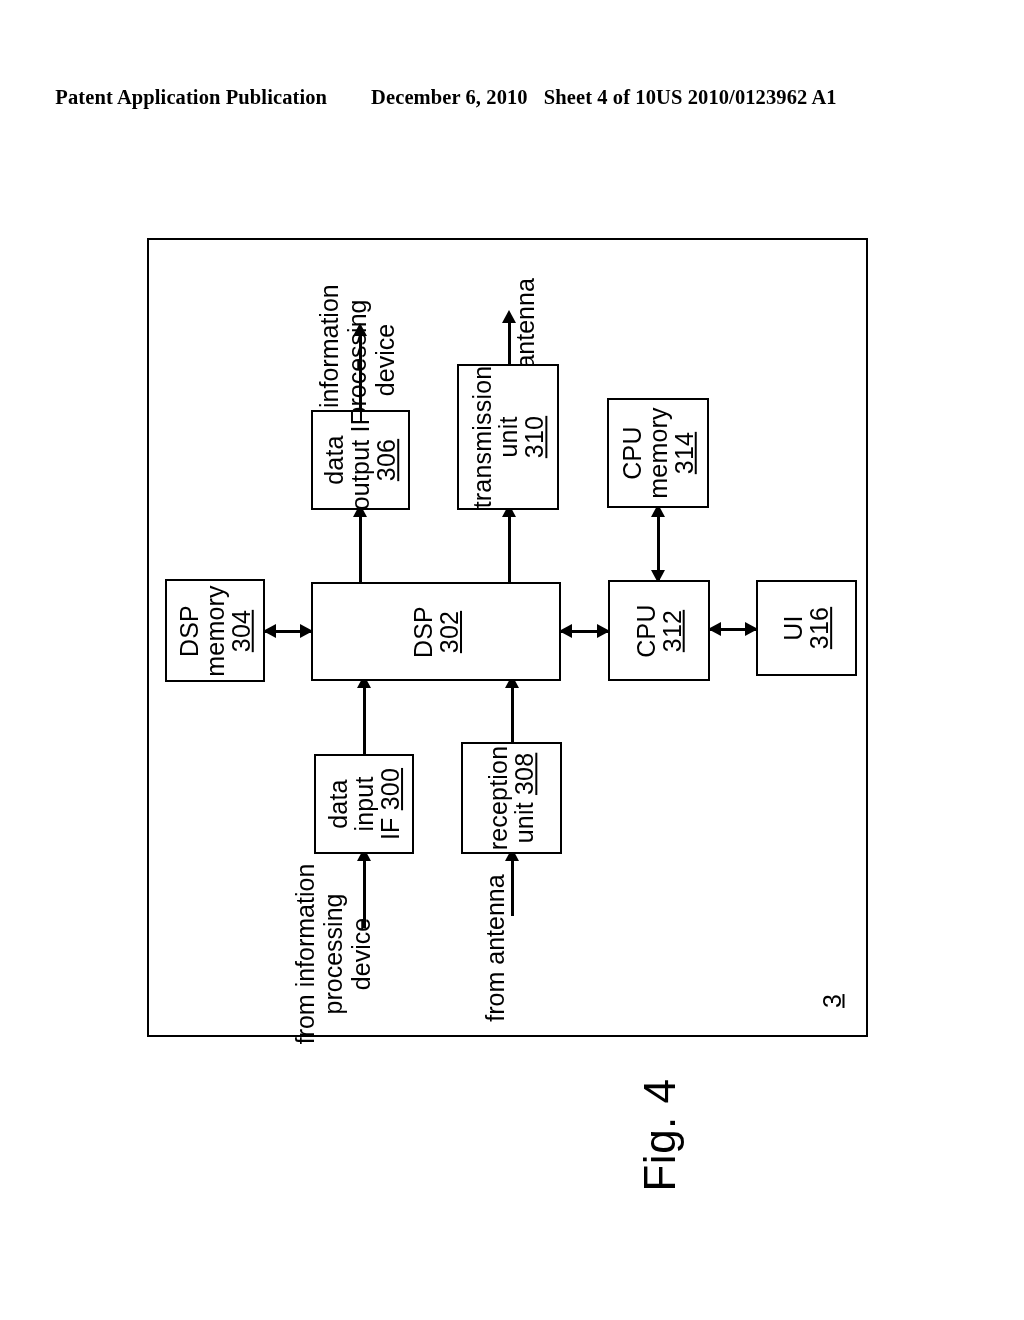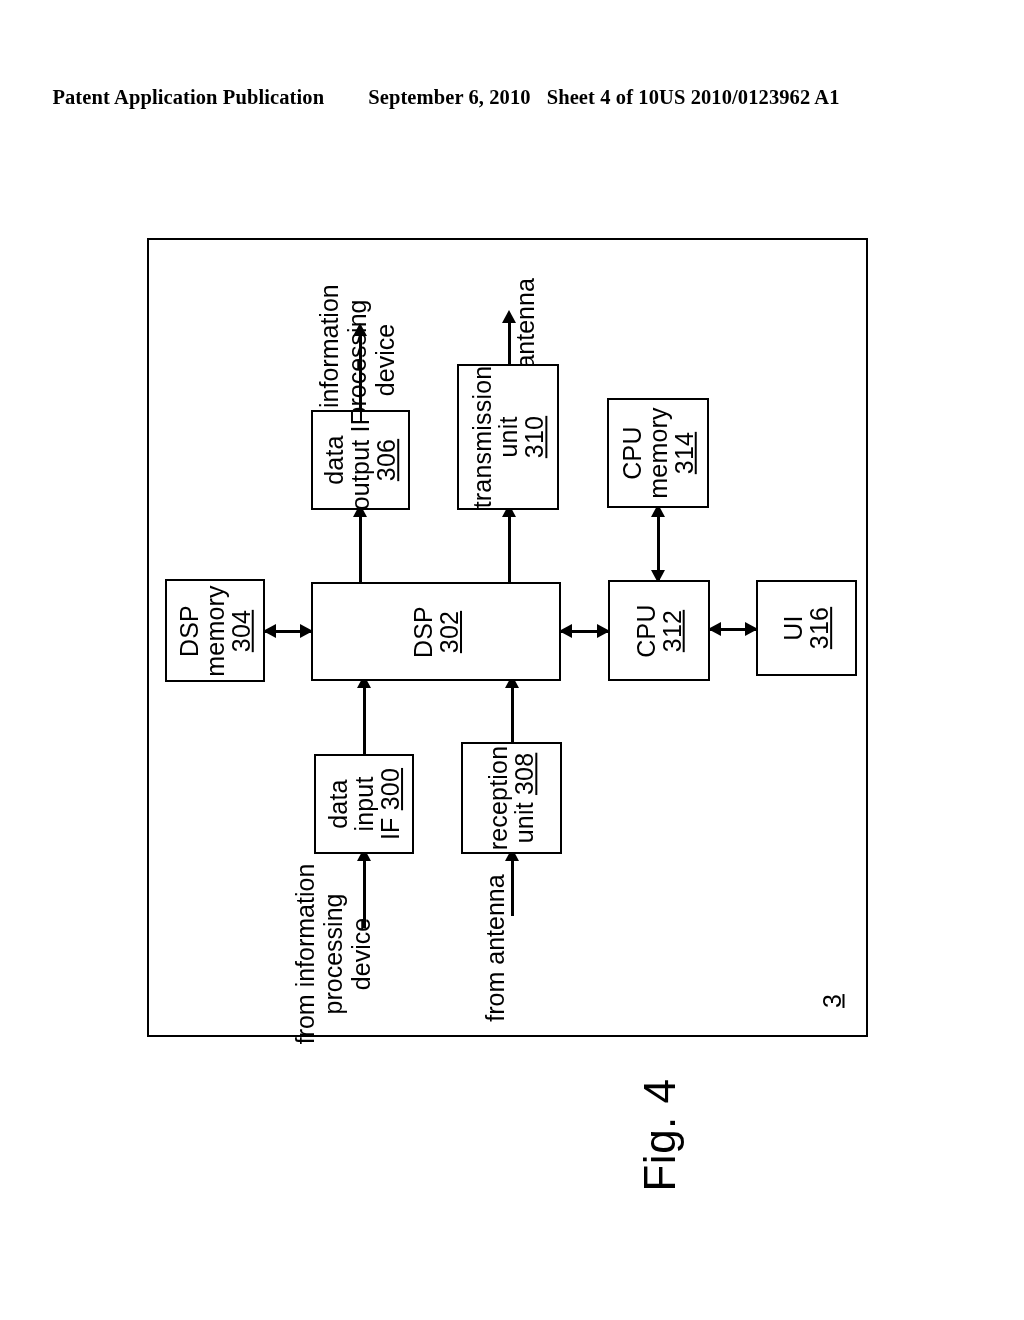--- a/index.html
+++ b/index.html
@@ -178,21 +178,21 @@
     font-size: 44px;
     letter-spacing: 0.5px;
     white-space: nowrap;
   }
 </style>
 </head>
 <body>
 
 <div class="page-header">
   <span class="hdr-pub">Patent Application Publication</span>
-  <span class="hdr-date">September 6, 2010</span>
+  <span class="hdr-date">December 6, 2010</span>
   <span class="hdr-sheet">Sheet 4 of 10</span>
   <span class="hdr-num">US 2010/0123962 A1</span>
 </div>
 
 <div class="figure-frame">
 
   <div class="caption cap-to-info">
     <div class="cap-inner">
       <div>to information</div>
       <div>processing</div>

